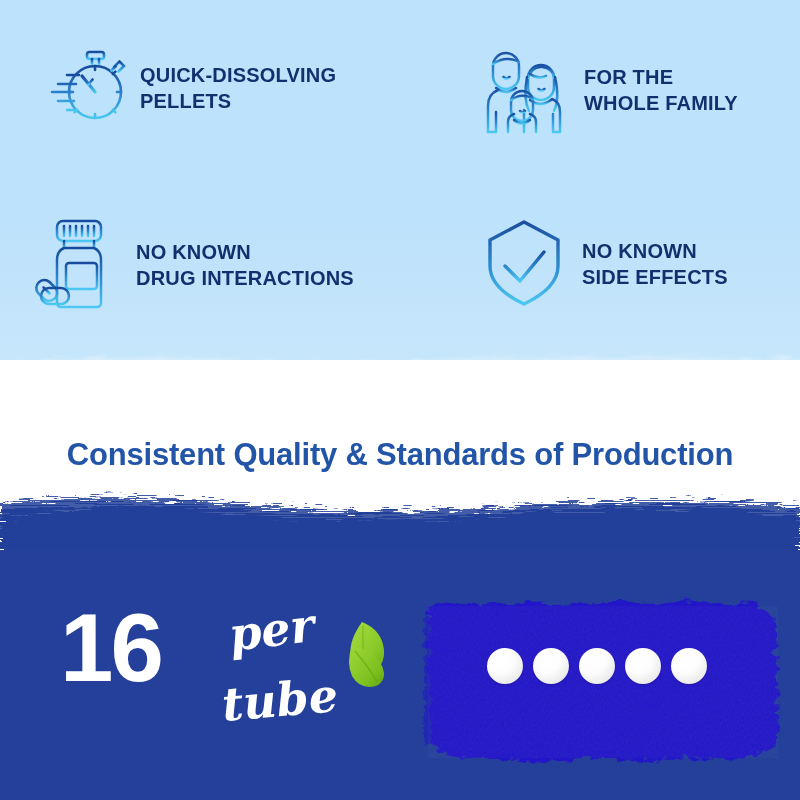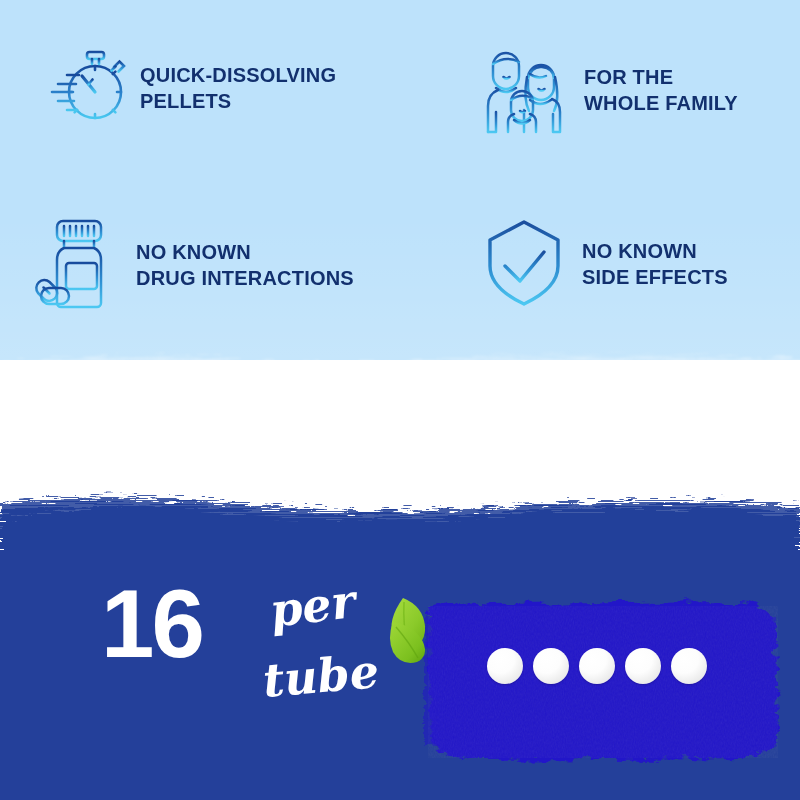--- a/index.html
+++ b/index.html
@@ -61,21 +61,21 @@
     position:absolute; left:0; top:488px; width:800px; height:82px;
     pointer-events:none; overflow:hidden;
   }
 
   
   .panel-bottom {
     position:absolute; left:0; top:556px; width:800px; height:244px;
     background:#24409a;
   }
 
-  .dose-block { position:absolute; left:56px; top:580px; width:330px; height:150px;margin-left:41px; }
+  .dose-block { position:absolute; left:56px; top:604px; width:330px; height:150px; }
   .dose-number {
     position:absolute; left:4px; top:-4px;
     color:#ffffff; font-size:96px; font-weight:700; line-height:1;
     letter-spacing:-3px;
   }
   .dose-label {
     position:absolute; left:6px; top:100px;
     color:#ffffff; font-size:27px; font-weight:700; letter-spacing:.5px;
   }
   .script-per {
@@ -262,20 +262,21 @@
       </defs>
       <g filter="url(#fuzzTop)">
         <path d="M0 34 Q120 20 240 30 T490 26 Q630 20 800 30 L800 78 L0 78 Z" fill="url(#wfade)"></path>
         <path d="M0 44 Q150 34 300 42 T600 38 Q700 34 800 42 L800 78 L0 78 Z" fill="#ffffff" opacity=".9"></path>
       </g>
       <rect x="0" y="58" width="800" height="20" fill="#ffffff"></rect>
     </svg>
   </div>
 
   <div class="panel-mid"></div>
+  <div class="headline">Consistent Quality &amp; Standards of Production</div>
 
   <div class="brush-bottom-edge">
     <svg width="800" height="82" viewBox="0 0 800 82" preserveAspectRatio="none">
       <defs>
         <filter id="dryBrush" x="-5%" y="-40%" width="110%" height="180%">
           <feTurbulence type="fractalNoise" baseFrequency="0.02 0.75" numOctaves="5" seed="7" result="t"></feTurbulence>
           <feDisplacementMap in="SourceGraphic" in2="t" scale="30" xChannelSelector="R" yChannelSelector="G"></feDisplacementMap>
         </filter>
         <filter id="dryBrush2" x="-5%" y="-40%" width="110%" height="180%">
           <feTurbulence type="fractalNoise" baseFrequency="0.05 0.9" numOctaves="5" seed="23" result="t2"></feTurbulence>

